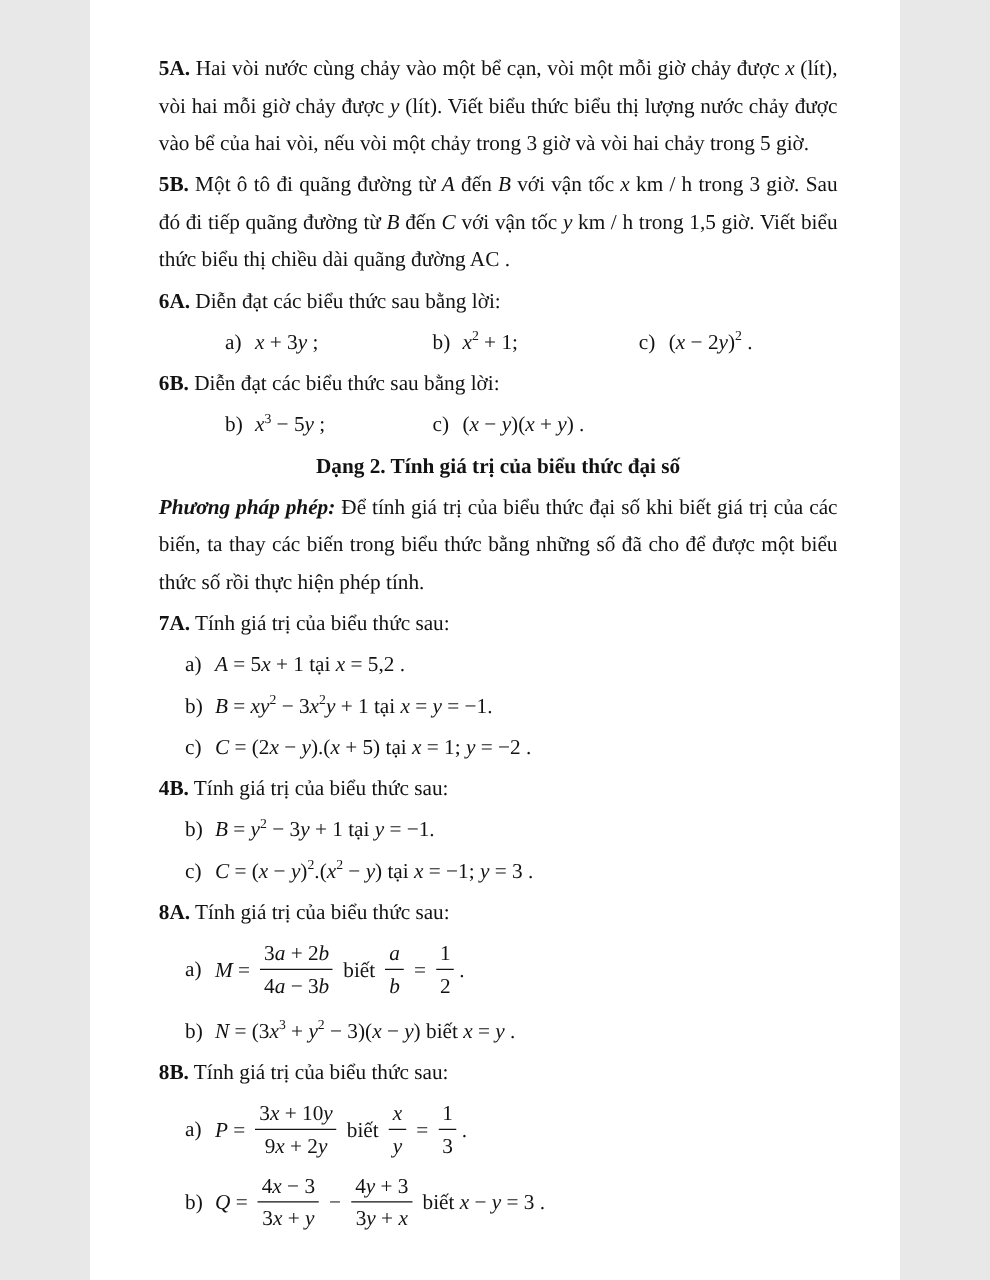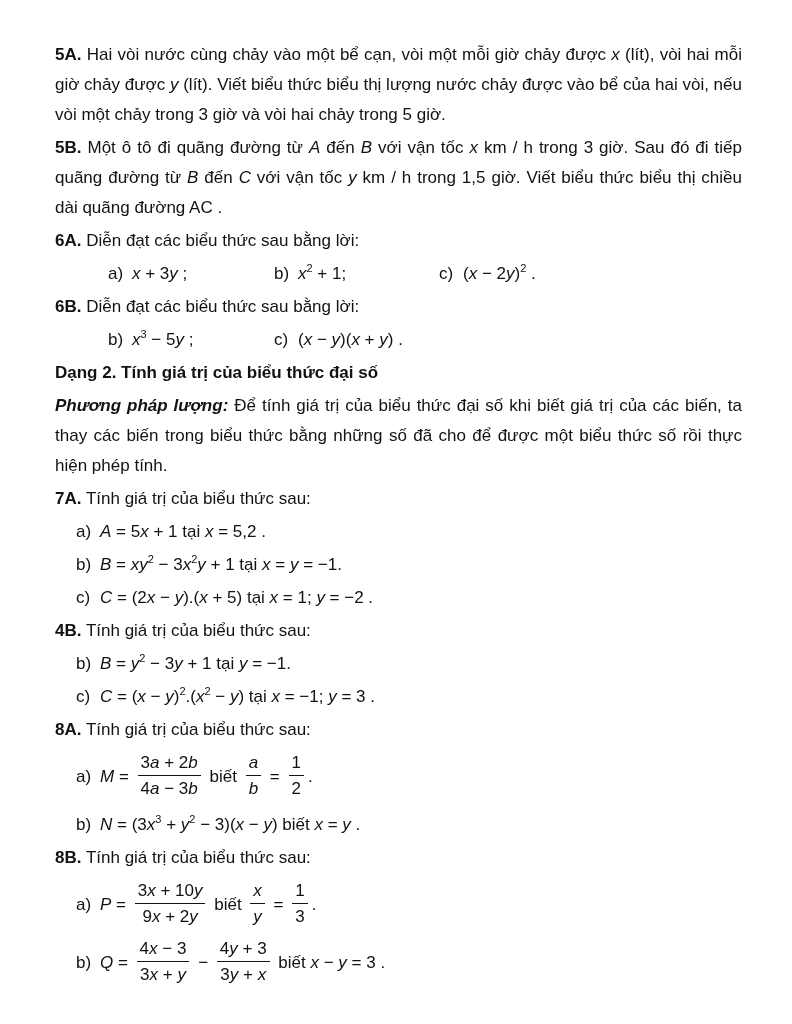--- a/index.html
+++ b/index.html
@@ -1,26 +1,26 @@
 <!DOCTYPE html>
 <html><head>
 <meta charset="utf-8">
 <style>
   html,body { margin:0; padding:0; background:#e8e8e8; }
   .page {
-    position:relative; width:792px; height:1024px; margin:0 auto;
+    position:relative; width:648px; height:1024px; margin:0 auto;
     background:#ffffff; overflow:hidden;
-    font-family:Liberation Sans, sans-serif;
+    font-family:Liberation Serif, serif;
     color:#121212;
   }
   .content { padding:40px 50px 0 55px; font-size:17px; }
   .para { margin:0 0 3px 0; text-align:justify; line-height:30px; }
   .label { font-weight:bold; }
   .label-bi { font-weight:bold; font-style:italic; }
-  .heading { font-weight:bold; line-height:30px; margin:2px 0 3px 0; }
+  .heading { font-weight:bold; line-height:30px; margin:2px 0 3px 0;text-align:center; }
   .items3 { display:flex; padding-left:21px; line-height:30px; margin:0 0 3px 0; }
   .items3 .cell { white-space:nowrap; }
   .items3 .cell:nth-child(1) { width:166px;margin-left:32px; }
   .items3 .cell:nth-child(2) { width:165px; }
   .items3 .cell:nth-child(3) { flex:1; }
   .item { padding-left:21px; line-height:30px; margin:3px 0; }
   .item.tall { margin:7px 0; }
   .marker { display:inline-block; min-width:16px; margin-right:8px; }
   .it { font-style:italic; }
   sup { font-size:11px; line-height:0; }
@@ -43,21 +43,21 @@
         <span class="cell"><span class="marker">a)</span><span class="it">x</span><span> + 3</span><span class="it">y</span><span> ;</span></span>
         <span class="cell"><span class="marker">b)</span><span class="it">x</span><sup>2</sup><span> + 1;</span></span>
         <span class="cell"><span class="marker">c)</span><span>(</span><span class="it">x</span><span> − 2</span><span class="it">y</span><span>)</span><sup>2</sup><span> .</span></span>
       </div>
       <p class="para"><span class="label">6B.</span> <span>Diễn đạt các biểu thức sau bằng lời:</span></p>
       <div class="items3">
         <span class="cell"><span class="marker">b)</span><span class="it">x</span><sup>3</sup><span> − 5</span><span class="it">y</span><span> ;</span></span>
         <span class="cell"><span class="marker">c)</span><span>(</span><span class="it">x</span><span> − </span><span class="it">y</span><span>)(</span><span class="it">x</span><span> + </span><span class="it">y</span><span>) .</span></span>
       </div>
       <p class="heading">Dạng 2. Tính giá trị của biểu thức đại số</p>
-      <p class="para"><span class="label-bi">Phương pháp lượng:</span> <span>Để tính giá trị của biểu thức đại số khi biết giá trị của các biến, ta thay các biến trong biểu thức bằng những số đã cho để được một biểu thức số rồi thực hiện phép tính.</span></p>
+      <p class="para"><span class="label-bi">Phương pháp phép:</span> <span>Để tính giá trị của biểu thức đại số khi biết giá trị của các biến, ta thay các biến trong biểu thức bằng những số đã cho để được một biểu thức số rồi thực hiện phép tính.</span></p>
       <p class="para"><span class="label">7A.</span> <span>Tính giá trị của biểu thức sau:</span></p>
       <div class="item"><span class="marker">a)</span><span class="it">A</span><span> = 5</span><span class="it">x</span><span> + 1 tại </span><span class="it">x</span><span> = 5,2 .</span></div>
       <div class="item"><span class="marker">b)</span><span class="it">B</span><span> = </span><span class="it">xy</span><sup>2</sup><span> − 3</span><span class="it">x</span><sup>2</sup><span class="it">y</span><span> + 1 tại </span><span class="it">x</span><span> = </span><span class="it">y</span><span> = −1.</span></div>
       <div class="item"><span class="marker">c)</span><span class="it">C</span><span> = (2</span><span class="it">x</span><span> − </span><span class="it">y</span><span>).(</span><span class="it">x</span><span> + 5) tại </span><span class="it">x</span><span> = 1; </span><span class="it">y</span><span> = −2 .</span></div>
       <p class="para"><span class="label">4B.</span> <span>Tính giá trị của biểu thức sau:</span></p>
       <div class="item"><span class="marker">b)</span><span class="it">B</span><span> = </span><span class="it">y</span><sup>2</sup><span> − 3</span><span class="it">y</span><span> + 1 tại </span><span class="it">y</span><span> = −1.</span></div>
       <div class="item"><span class="marker">c)</span><span class="it">C</span><span> = (</span><span class="it">x</span><span> − </span><span class="it">y</span><span>)</span><sup>2</sup><span>.(</span><span class="it">x</span><sup>2</sup><span> − </span><span class="it">y</span><span>) tại </span><span class="it">x</span><span> = −1; </span><span class="it">y</span><span> = 3 .</span></div>
       <p class="para"><span class="label">8A.</span> <span>Tính giá trị của biểu thức sau:</span></p>
       <div class="item tall"><span class="marker">a)</span><span class="it">M</span><span> = </span><span class="frac"><span class="num"><span>3</span><span class="it">a</span><span> + 2</span><span class="it">b</span></span><span class="den"><span>4</span><span class="it">a</span><span> − 3</span><span class="it">b</span></span></span><span> biết </span><span class="frac"><span class="num"><span class="it">a</span></span><span class="den"><span class="it">b</span></span></span><span> = </span><span class="frac"><span class="num"><span>1</span></span><span class="den"><span>2</span></span></span><span>.</span></div>
       <div class="item"><span class="marker">b)</span><span class="it">N</span><span> = (3</span><span class="it">x</span><sup>3</sup><span> + </span><span class="it">y</span><sup>2</sup><span> − 3)(</span><span class="it">x</span><span> − </span><span class="it">y</span><span>) biết </span><span class="it">x</span><span> = </span><span class="it">y</span><span> .</span></div>

